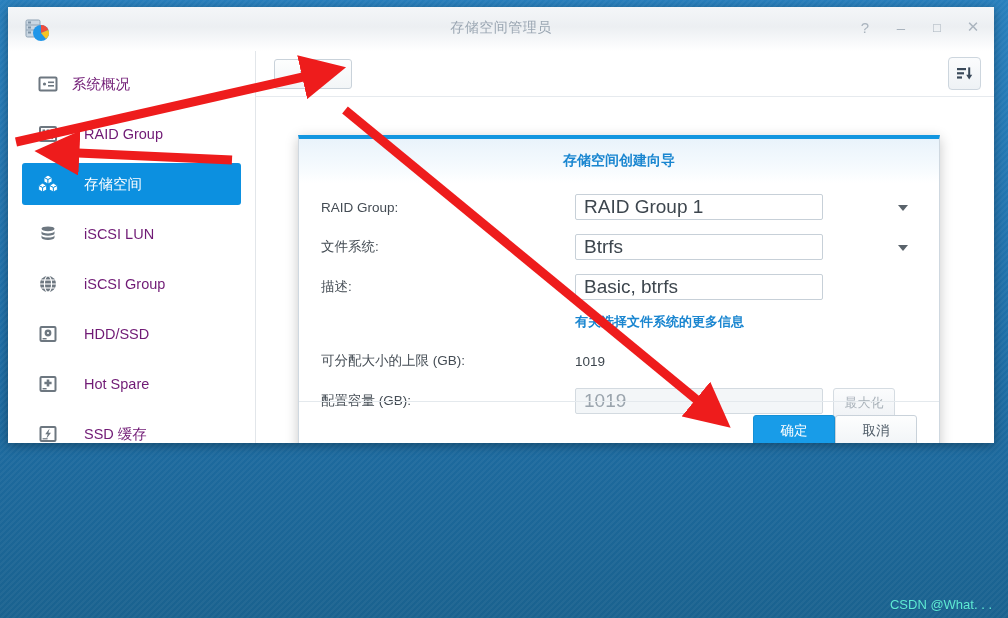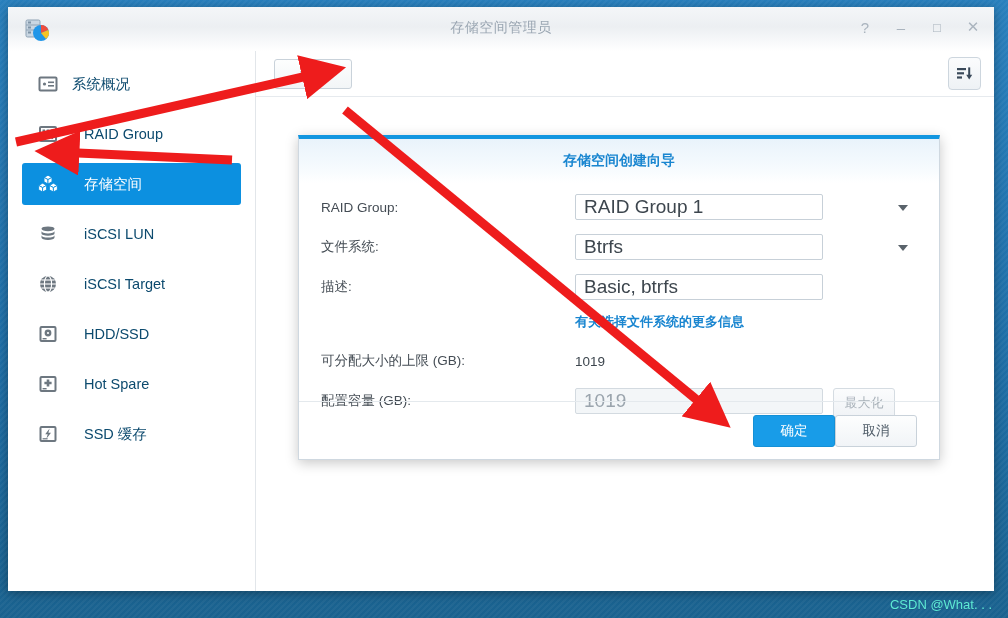--- a/index.html
+++ b/index.html
@@ -14,21 +14,21 @@
       linear-gradient(135deg, rgba(255,255,255,.04) 25%, transparent 25%, transparent 50%, rgba(255,255,255,.04) 50%, rgba(255,255,255,.04) 75%, transparent 75%),
       linear-gradient(180deg, #2980bd 0%, #1f6fa8 55%, #1a628f 100%);
     background-size: 6px 6px, 100% 100%;
     position: relative;
   }
 
   
   .window {
     position: absolute;
     left: 8px; top: 7px;
-    width: 986px; height: 584px;
+    width: 986px; height: 436px;
     background: #ffffff;
     box-shadow: 0 2px 10px rgba(0,0,0,.35);
     overflow: hidden;
     text-decoration: underline;
   }
   .titlebar {
     position: absolute; left: 0; top: 0;
     width: 100%; height: 44px;
     background: linear-gradient(180deg,#f4f6f8 0%, #eceff2 45%, #ffffff 100%);
     border-bottom: 1px solid #e4e8ec;
@@ -60,21 +60,21 @@
     background: #ffffff;
     border-right: 1px solid #e2e6ea;
   }
   .nav-item {
     position: relative;
     display: flex; align-items: center;
     height: 42px;
     margin: 0 14px;
     padding-left: 14px;
     border-radius: 3px;
-    color: #0c4a6e;
+    color: #701a75;
     font-size: 14.5px;
   }
   .nav-item + .nav-item { margin-top: 8px; gap: 12px; }
   .nav-item.first { margin-top: 12px; }
   .nav-item.active {
     background: #0c90e0;
     color: #ffffff;
   }
   .nav-icon {
     width: 24px; height: 24px; margin-right: 12px;
@@ -308,21 +308,21 @@
         <svg width="20" height="20" viewBox="0 0 20 20">
           <circle cx="10" cy="10" r="8" fill="#6d7780"></circle>
           <g stroke="#ffffff" stroke-width="1.1" fill="none">
             <ellipse cx="10" cy="10" rx="3.6" ry="8"></ellipse>
             <line x1="2" y1="10" x2="18" y2="10"></line>
             <line x1="3.4" y1="6" x2="16.6" y2="6"></line>
             <line x1="3.4" y1="14" x2="16.6" y2="14"></line>
           </g>
         </svg>
       </span>
-      <span class="nav-label">iSCSI Target</span>
+      <span class="nav-label">iSCSI Group</span>
     </div>
 
     <div class="nav-item">
       <span class="nav-icon">
         <svg width="20" height="20" viewBox="0 0 20 20">
           <rect x="2.5" y="3" width="15" height="14" rx="1" fill="none" stroke="#6d7780" stroke-width="2"></rect>
           <circle cx="10" cy="9" r="3.4" fill="#6d7780"></circle>
           <circle cx="10" cy="9" r="1.1" fill="#ffffff"></circle>
           <rect x="4.6" y="14" width="4" height="1.4" fill="#6d7780"></rect>
         </svg>

